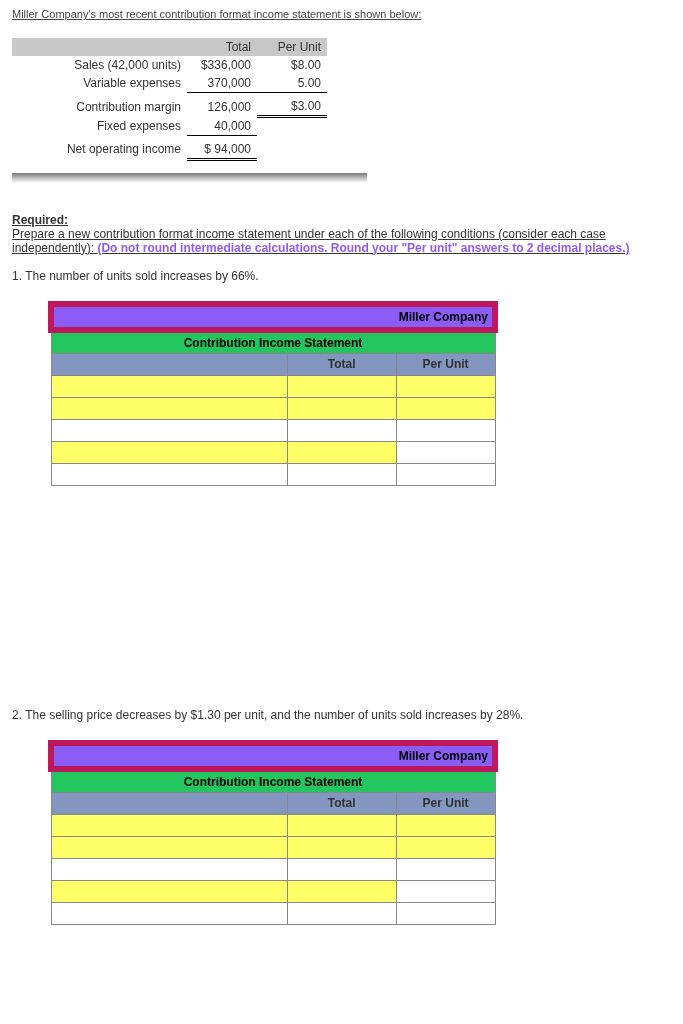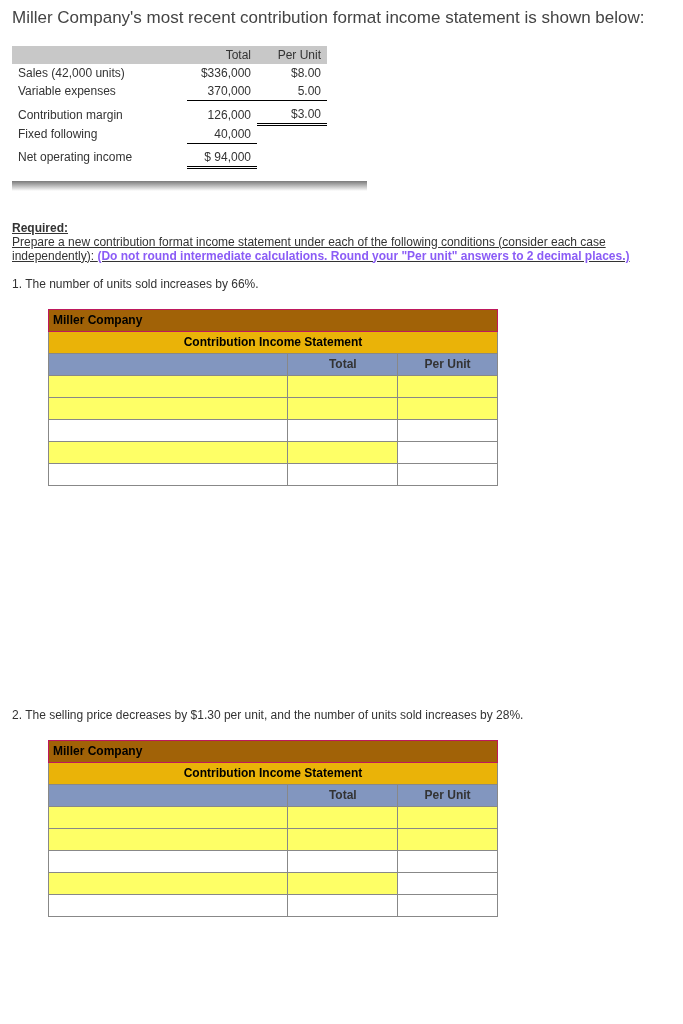--- a/index.html
+++ b/index.html
@@ -5,29 +5,29 @@
   * { box-sizing: border-box; }
   body {
     margin: 0;
     padding: 8px 12px;
     font-family: Arial, Helvetica, sans-serif;
     font-size: 12px;
     color: #333;
     background: #fff;
     width: 683px;
   }
-  .intro { margin-bottom: 18px; font-size: 17px; color: #444; }
+  .intro { margin-bottom: 18px; font-size: 11px; color: #444; text-decoration: underline; }
 
   
   .stmt {
     border-collapse: collapse;
     font-size: 12px;
     margin-bottom: 8px;
   }
-  .stmt td { padding: 2px 6px; }
+  .stmt td { padding: 2px 6px; text-align: right; }
   .stmt .hdr { background: #c8c8c8; }
   .stmt .num { text-align: right; width: 70px; }
   .stmt .label { width: 175px; }
   .stmt .underline-single { border-top: 1px solid #000; }
   .stmt .underline-double { border-top: 3px double #000; }
   .grad-bar {
     height: 10px;
     width: 355px;
     background: linear-gradient(to bottom, #7a7a7a, #fff);
     margin-bottom: 30px;
@@ -44,28 +44,28 @@
     border-collapse: collapse;
     font-size: 12px;
     width: 450px;
   }
   .ans td, .ans th {
     border: 1px solid #888;
     padding: 3px 4px;
     height: 22px;
   }
   .ans .title-row td {
-    background: #a16207;
-    text-align: left;
+    background: #8b5cf6;
+    text-align: right;
     font-weight: bold;
     color: #000;
-    border: 1px solid #be185d;
+    border: 6px solid #be185d;
   }
   .ans .sub-row td {
-    background: #eab308;
+    background: #22c55e;
     text-align: center;
     font-weight: bold;
     color: #000;
   }
   .ans .col-hdr td {
     background: #8296bf;
     text-align: center;
     font-weight: bold;
   }
   .ans .in-cell {
@@ -104,21 +104,21 @@
         <td></td>
         <td class="num underline-single"></td>
         <td class="num underline-single"></td>
       </tr>
   <tr>
     <td class="label">Contribution margin</td>
     <td class="num">126,000</td>
     <td class="num">$3.00</td>
   </tr>
   <tr>
-    <td class="label">Fixed following</td>
+    <td class="label">Fixed expenses</td>
     <td class="num">40,000</td>
     <td class="num underline-double"></td>
   </tr>
   <tr>
         <td></td>
         <td class="num underline-single"></td>
         <td></td>
       </tr>
   <tr>
     <td class="label">Net operating income</td>

